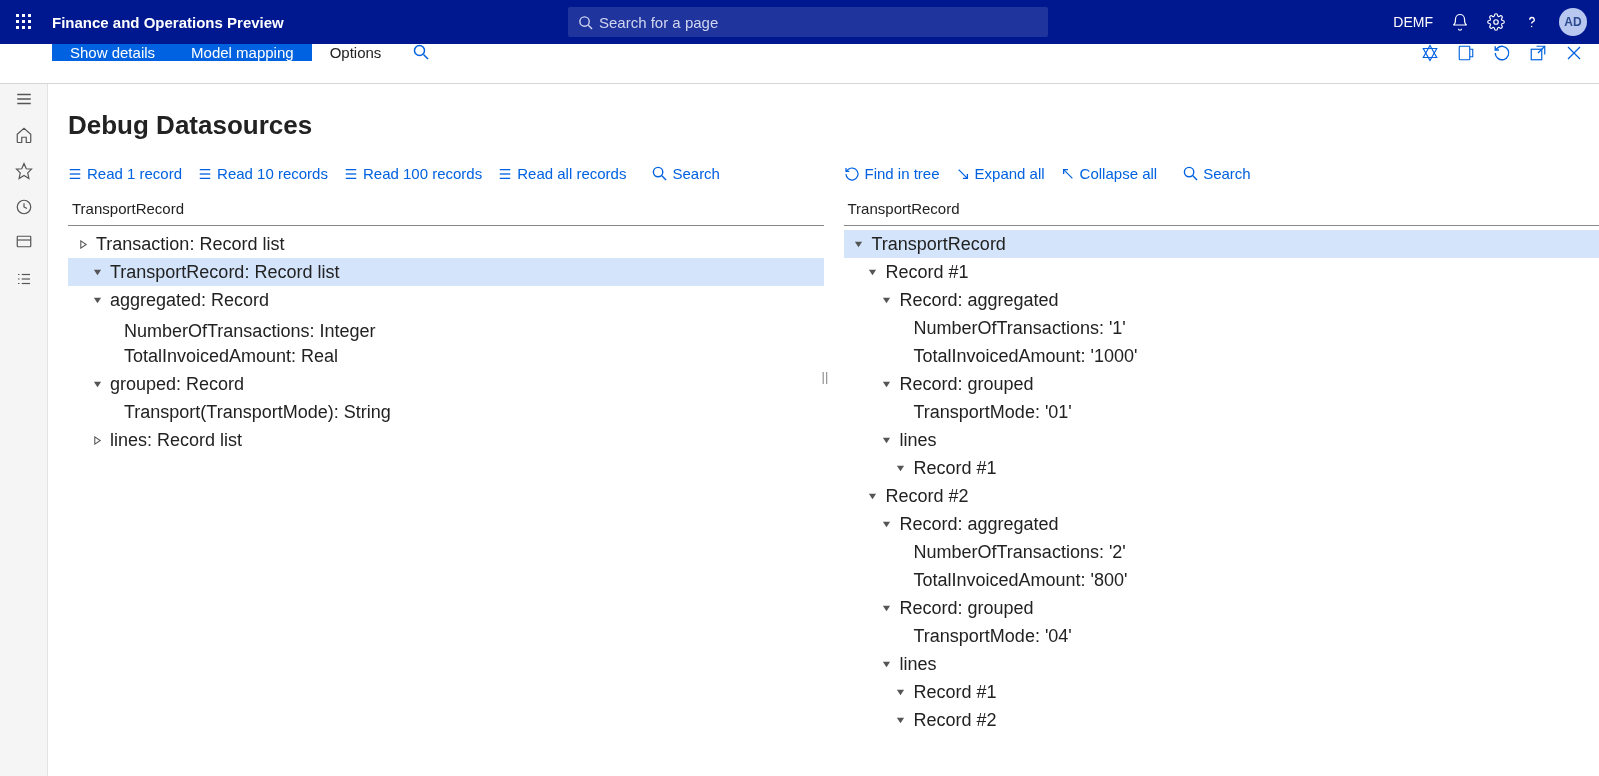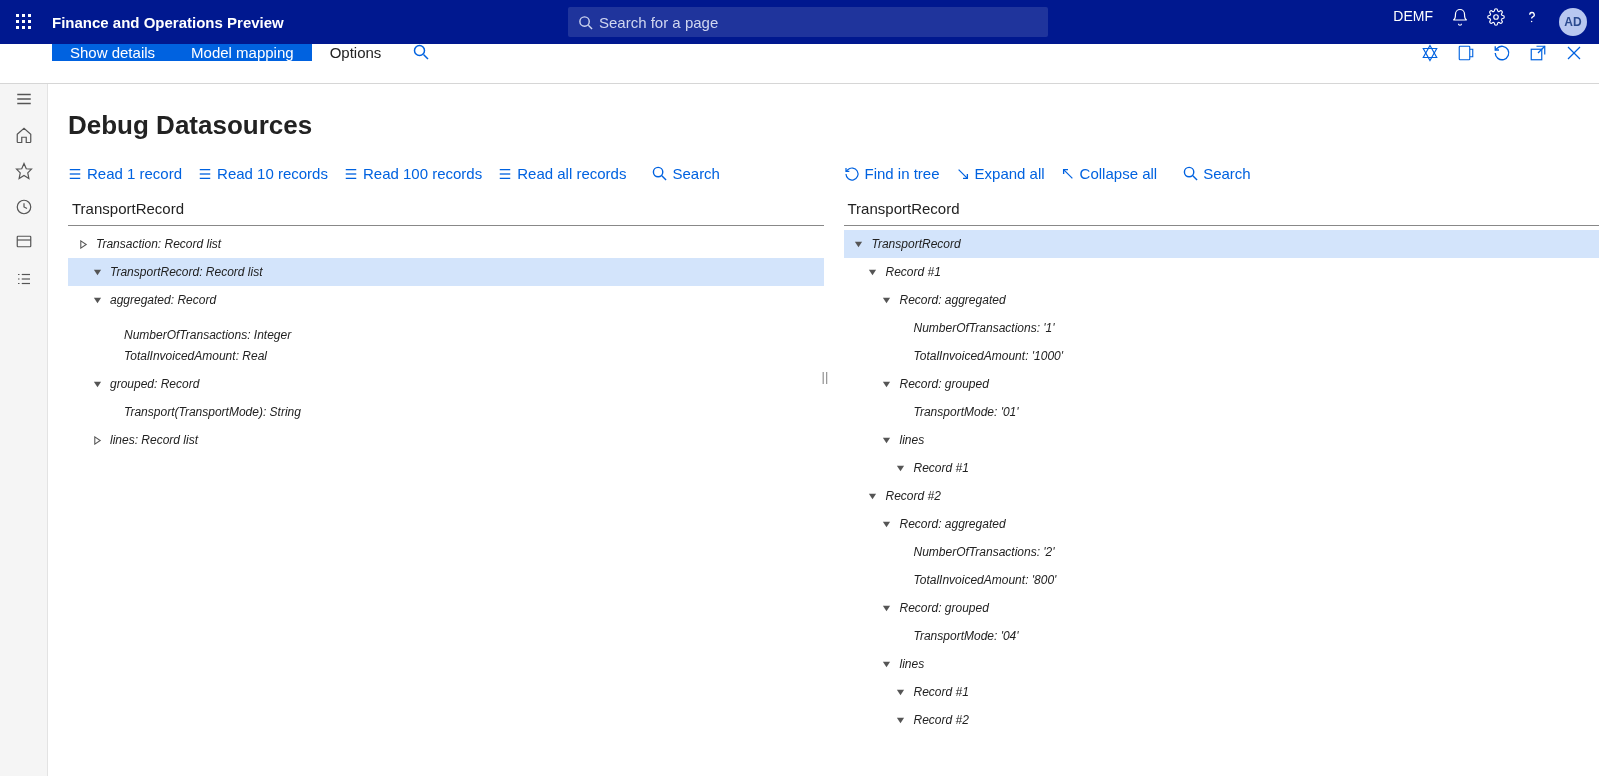--- a/index.html
+++ b/index.html
@@ -50,21 +50,21 @@
   border: 0;
   outline: 0;
   color: #7dd3fc;
   font-size: 15px;
   width: 100%;
 }
 .search-box input::placeholder { color: #d0d6f0; }
 .top-right {
   margin-left: auto;
   display: flex;
-  align-items: flex-start;
+  align-items: center;
   gap: 18px;
   padding-right: 12px;
 }
 .top-right .txt { font-size: 14px; }
 .avatar {
   width: 28px; height: 28px;
   border-radius: 50%;
   background: #b8c7f0;
   color: #2b4a8f;
   display: flex;
@@ -163,23 +163,22 @@
   cursor: pointer;
 }
 .toolbar .tb-item svg { flex-shrink: 0; }
 .pane-title {
   font-size: 15px;
   padding: 8px 4px;
   border-bottom: 1px solid #888;
   margin-bottom: 4px;
 }
 .tree {
-  font-size: 12px;
+  font-size: 18px;
   overflow: auto;
-  font-style: italic;
 }
 .row {
   display: flex;
   align-items: center;
   height: 28px;
   padding-left: 6px;
 }
 .row.sel { background: #d3e4fb; }
 .chev { width: 18px; display: inline-flex; justify-content: center; color: #555; }
 .chev svg { display: block; }

